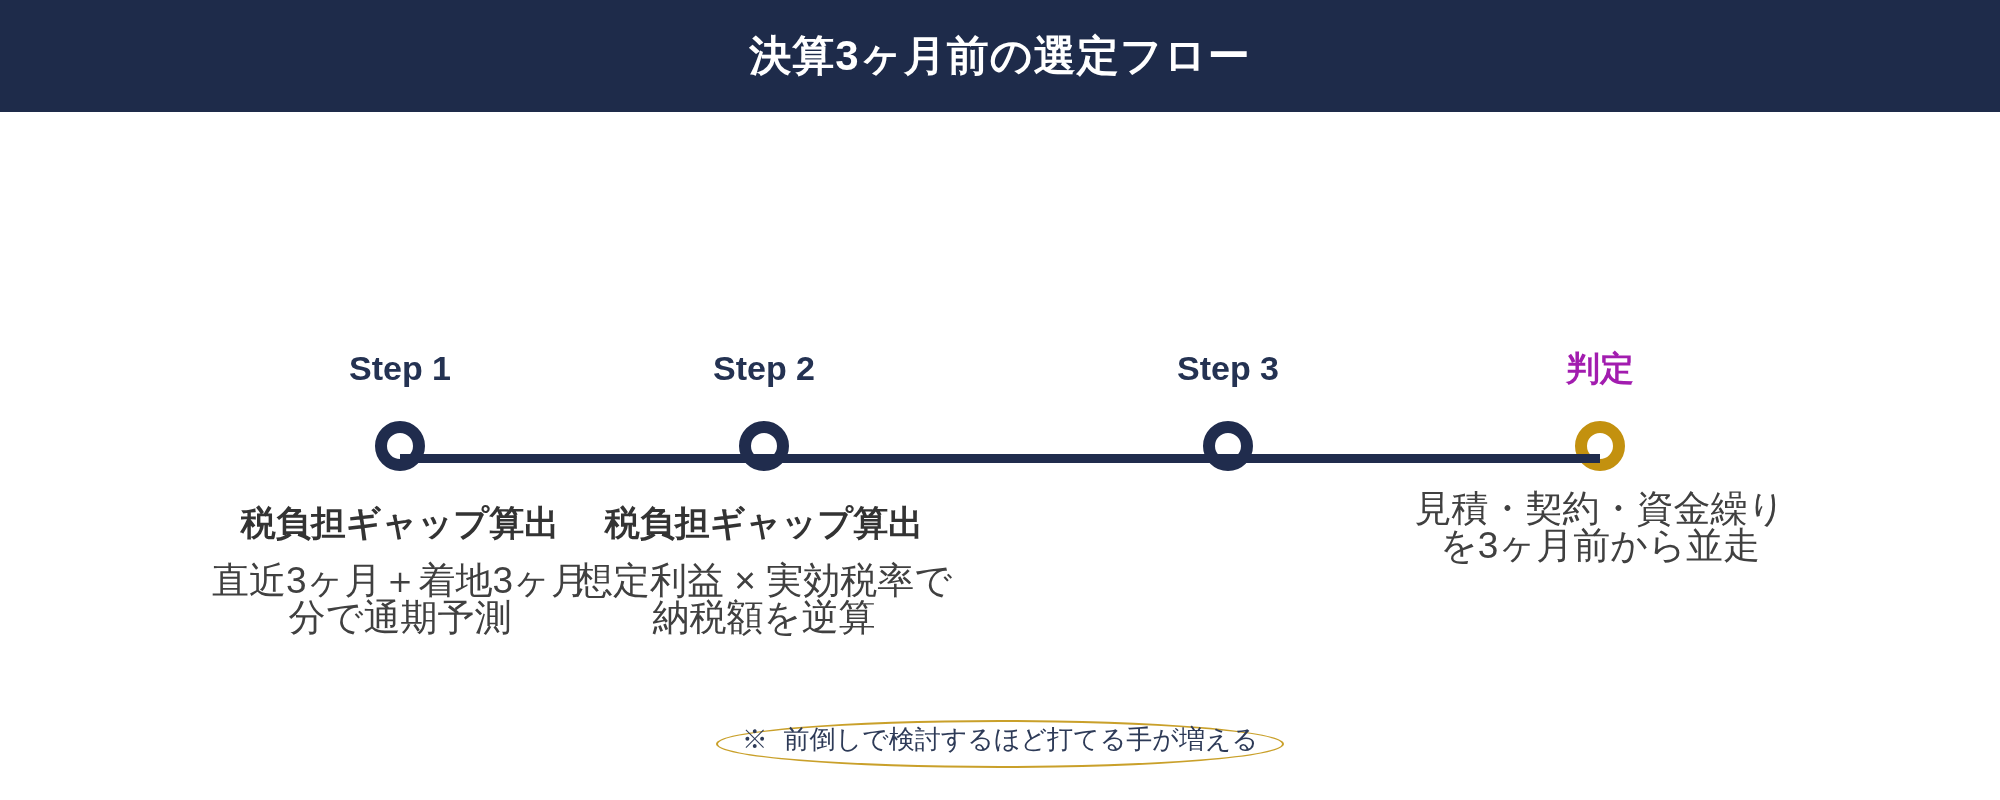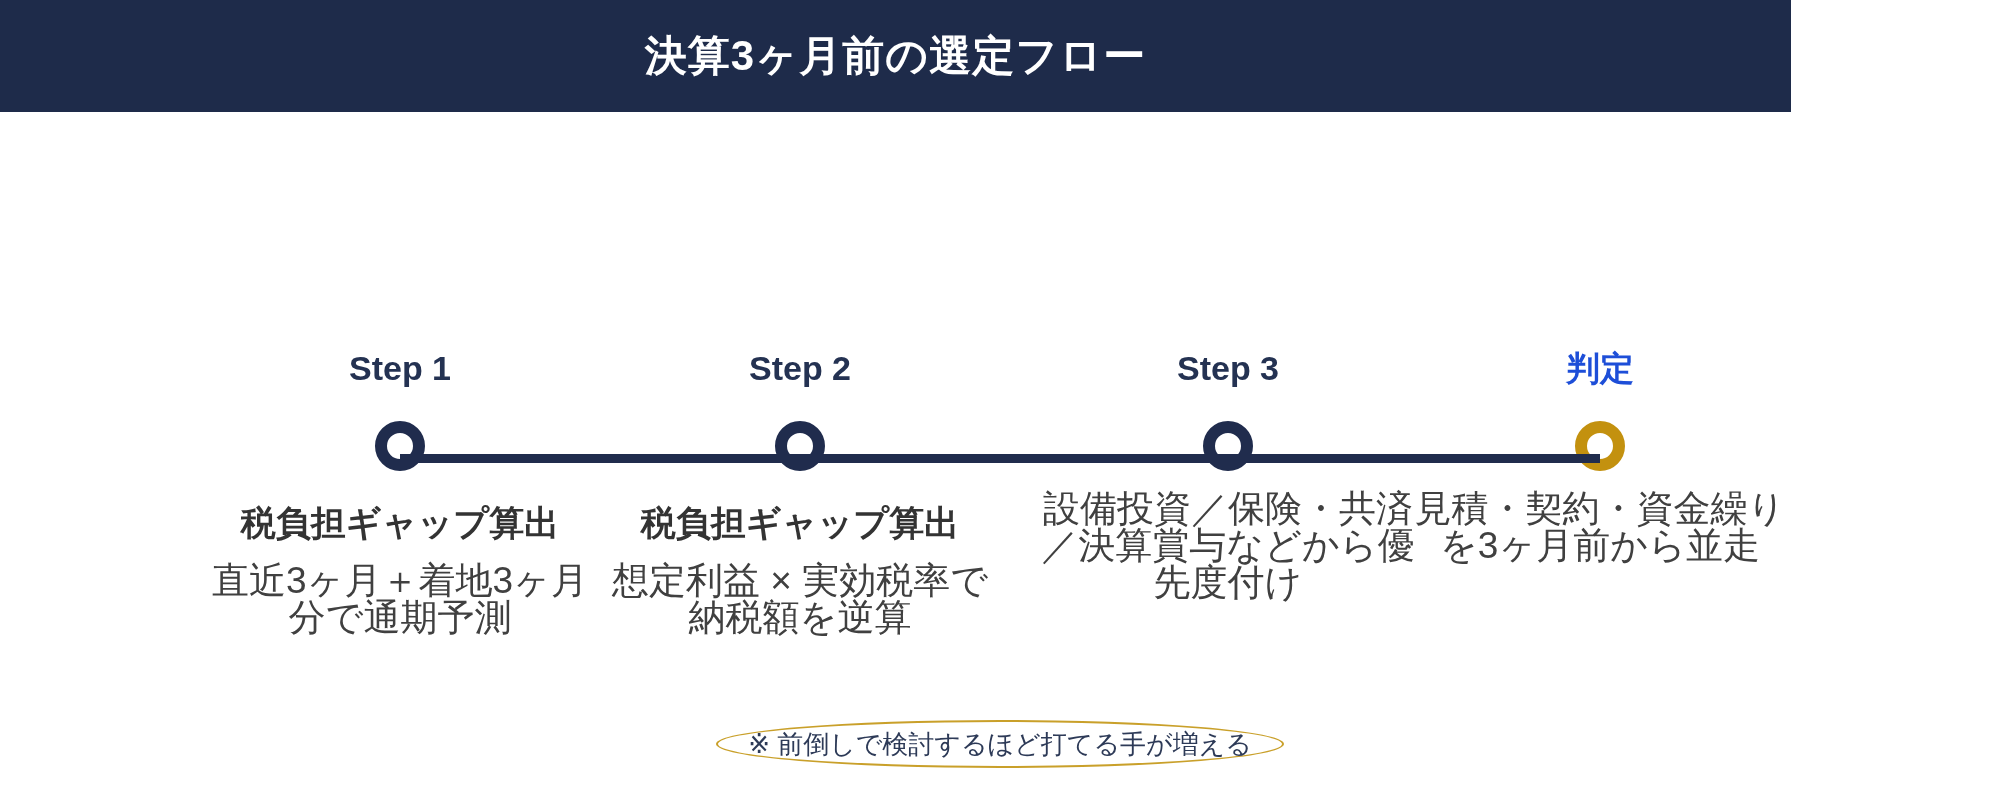--- a/index.html
+++ b/index.html
@@ -7,21 +7,21 @@
     width: 2000px; height: 800px;
     background: #ffffff;
     font-family: "Liberation Sans", "DejaVu Sans", sans-serif;
     overflow: hidden;
   }
   .stage { position: relative; width: 2000px; height: 800px; background: #ffffff; }
 
   
   .header {
     position: absolute; left: 0; top: 0;
-    width: 1791px; height: 112px;
+    width: 2000px; height: 112px;
     background: #1e2b4a;
     display: flex; align-items: center; justify-content: center;
   }
   .header-title {
     color: #ffffff;
     font-size: 42px;
     font-weight: 700;
     letter-spacing: 1px;
   }
 
@@ -36,31 +36,31 @@
 
   
   .col {
     position: absolute;
     top: 342px;
     width: 380px;
     text-align: center;
     z-index: 2;
   }
   .col-1 { left: 210px; }
-  .col-2 { left: 610px; }
+  .col-2 { left: 574px; }
   .col-3 { left: 1038px; }
   .col-4 { left: 1410px; }
 
   .step-label {
     font-size: 34px;
     font-weight: 700;
     line-height: 52px;
     color: #243252;
   }
-  .col-4 .step-label { color: #1d4ed8; }
+  .col-4 .step-label { color: #a21caf; }
 
   .node {
     width: 50px; height: 50px;
     margin: 27px auto 0;
     background: #ffffff;
     border: 12px solid #202c4d;
     border-radius: 50%;
     position: relative;
     z-index: 2;
   }
@@ -82,22 +82,23 @@
     color: #404040;
   }
 
   
   .note {
     position: absolute;
     left: 716px; top: 720px;
     width: 568px; height: 48px;
     border: 2px solid #c9a02a;
     border-radius: 50%;
-    display: flex; align-items: center; justify-content: center;
+    display: flex; align-items: flex-start; justify-content: center;
     background: transparent;
+    font-family: Liberation Mono, monospace;
   }
   .note-text {
     font-size: 26px;
     color: #2d3a57;
     white-space: nowrap;
   }
 </style>
 </head>
 <body>
 
@@ -119,21 +120,20 @@
   <div class="col col-2">
     <div class="step-label">Step 2</div>
     <div class="node"></div>
     <div class="step-title">税負担ギャップ算出</div>
     <div class="step-desc">想定利益 × 実効税率で納税額を逆算</div>
   </div>
 
   <div class="col col-3">
     <div class="step-label">Step 3</div>
     <div class="node"></div>
-    <div class="step-desc">設備投資／保険・共済／決算賞与などから優先度付け</div>
   </div>
 
   <div class="col col-4">
     <div class="step-label">判定</div>
     <div class="node"></div>
     <div class="step-desc">見積・契約・資金繰りを3ヶ月前から並走</div>
   </div>
 
   <div class="note">
     <div class="note-text">※ 前倒しで検討するほど打てる手が増える</div>

